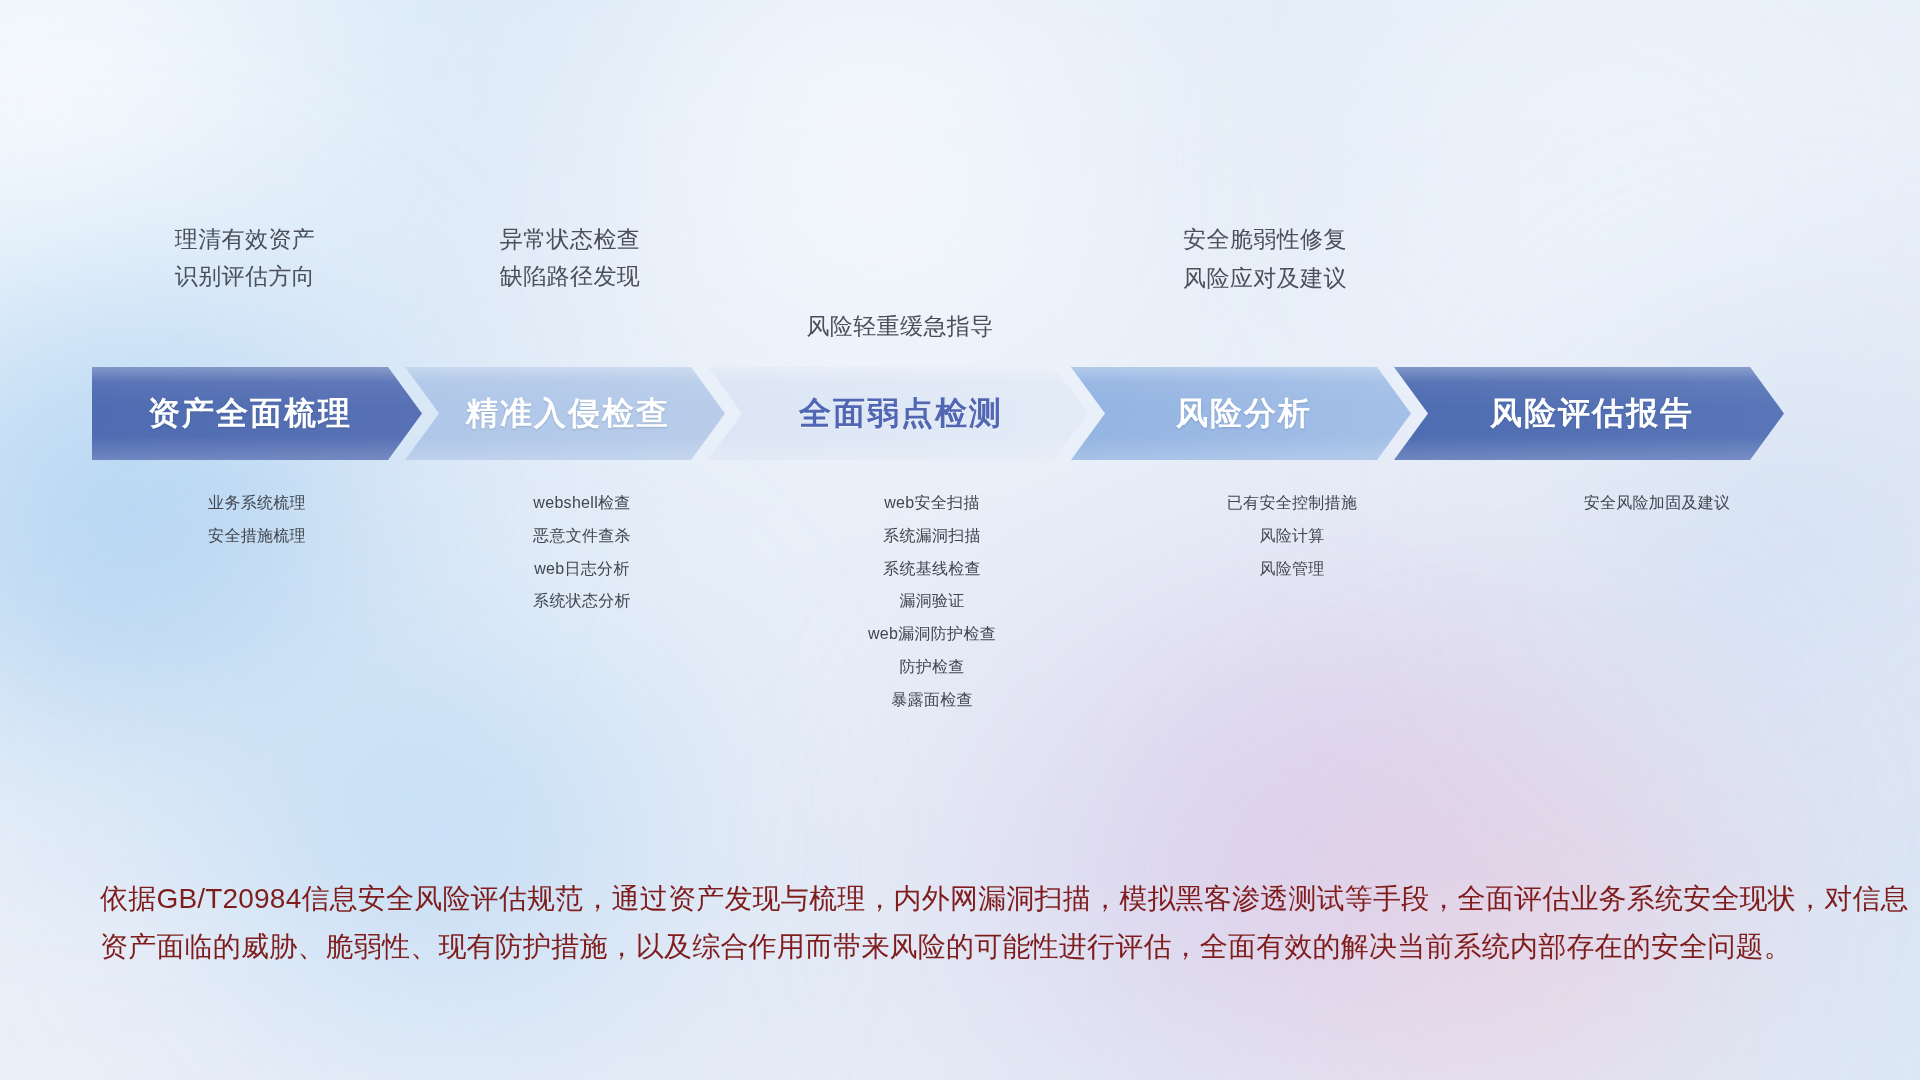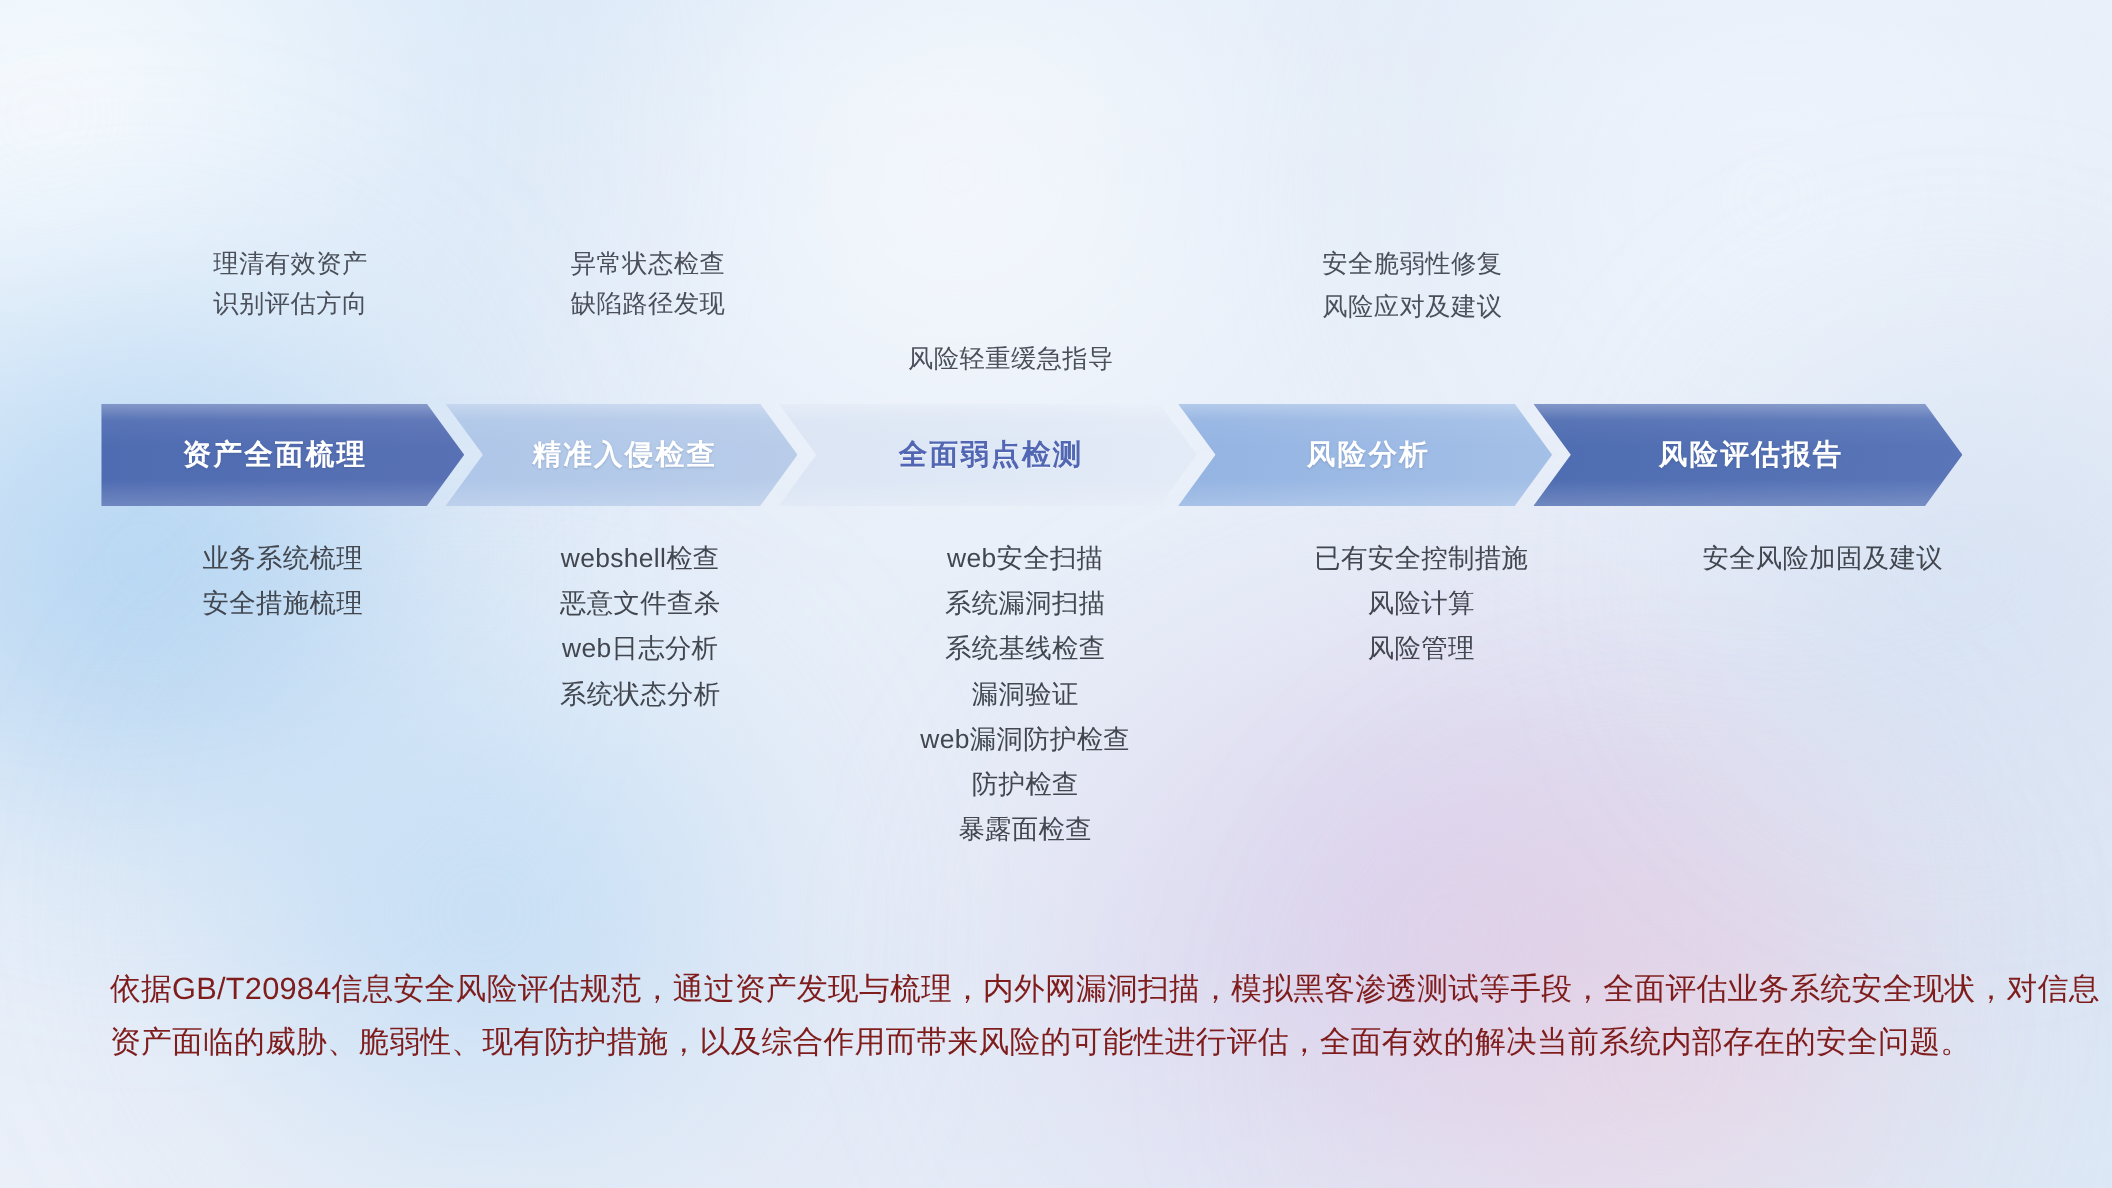--- a/index.html
+++ b/index.html
@@ -48,21 +48,21 @@
 
   
   #stage {
     position: absolute;
     inset: 0;
   }
 
   
   #top-captions {
     position: absolute;
-    left: 99px;
+    left: 80px;
     top: 228px;
     width: 1760px;
     height: 110px;
     display: flex;
   }
   .top-col {
     display: flex;
     flex-direction: column;
     align-items: center;
     justify-content: flex-start;
@@ -89,21 +89,21 @@
     position: relative;
     height: 93px;
     display: flex;
     align-items: center;
     justify-content: center;
     box-sizing: border-box;
   }
   .chev-label {
     position: relative;
     z-index: 3;
-    font-size: 26px;
+    font-size: 32px;
     font-weight: bold;
     letter-spacing: 2px;
     white-space: nowrap;
     text-shadow: 0 1px 2px rgba(40,60,100,.22);
   }
   .chev .shape {
     position: absolute;
     inset: 0;
     z-index: 1;
   }
@@ -122,21 +122,21 @@
     width: 1760px;
     display: flex;
   }
   .bot-col {
     display: flex;
     flex-direction: column;
     align-items: center;
     gap: 16px;
   }
   .bot-line {
-    font-size: 24px;
+    font-size: 16px;
     color: #41464f;
     white-space: nowrap;
     line-height: 1.05;
     letter-spacing: .3px;
     text-align: center;
   }
 
   
   #footer {
     position: absolute;

